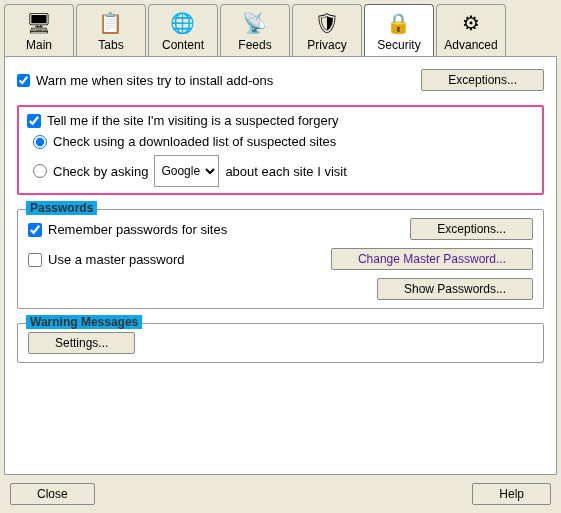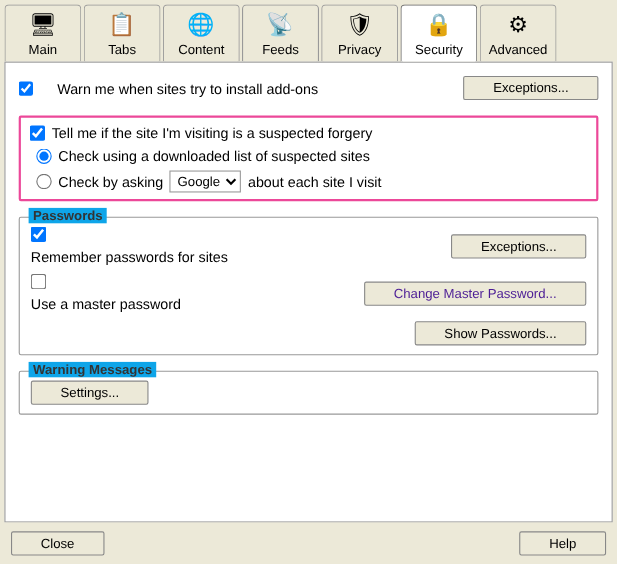--- a/index.html
+++ b/index.html
@@ -77,23 +77,22 @@
     
     .section-row {
       display: flex;
       align-items: center;
       justify-content: space-between;
       gap: 8px;
     }
 
     .checkbox-row {
       display: flex;
-      align-items: flex-start;
-      gap: 6px;
-      flex-direction: column;
+      align-items: flex-end;
+      gap: 6px;
     }
 
     .checkbox-row input[type="checkbox"] {
       width: 14px;
       height: 14px;
       margin: 0;
     }
 
     
     .forgery-box {
@@ -142,21 +141,21 @@
       width: 14px;
       height: 14px;
       margin: 0;
     }
 
     .select-wrapper {
       display: inline-flex;
       align-items: center;
       border: 1px solid #999;
       background: #fff;
-      height: 20px;
+      height: 32px;
     }
 
     .select-wrapper select {
       border: none;
       background: transparent;
       font-size: 12px;
       padding: 0 2px;
       height: 18px;
       outline: none;
     }
@@ -219,21 +218,21 @@
     .warn-row {
       display: flex;
       align-items: center;
       justify-content: space-between;
       padding-bottom: 4px;
     }
 
     .warn-left {
       display: flex;
       align-items: center;
-      gap: 22px;
+      gap: 6px;
     }
   </style>
 </head>
 <body>
 
 <div class="window">
 
   <div class="toolbar">
     <div class="tab">
       <div class="tab-icon">🖥</div>

